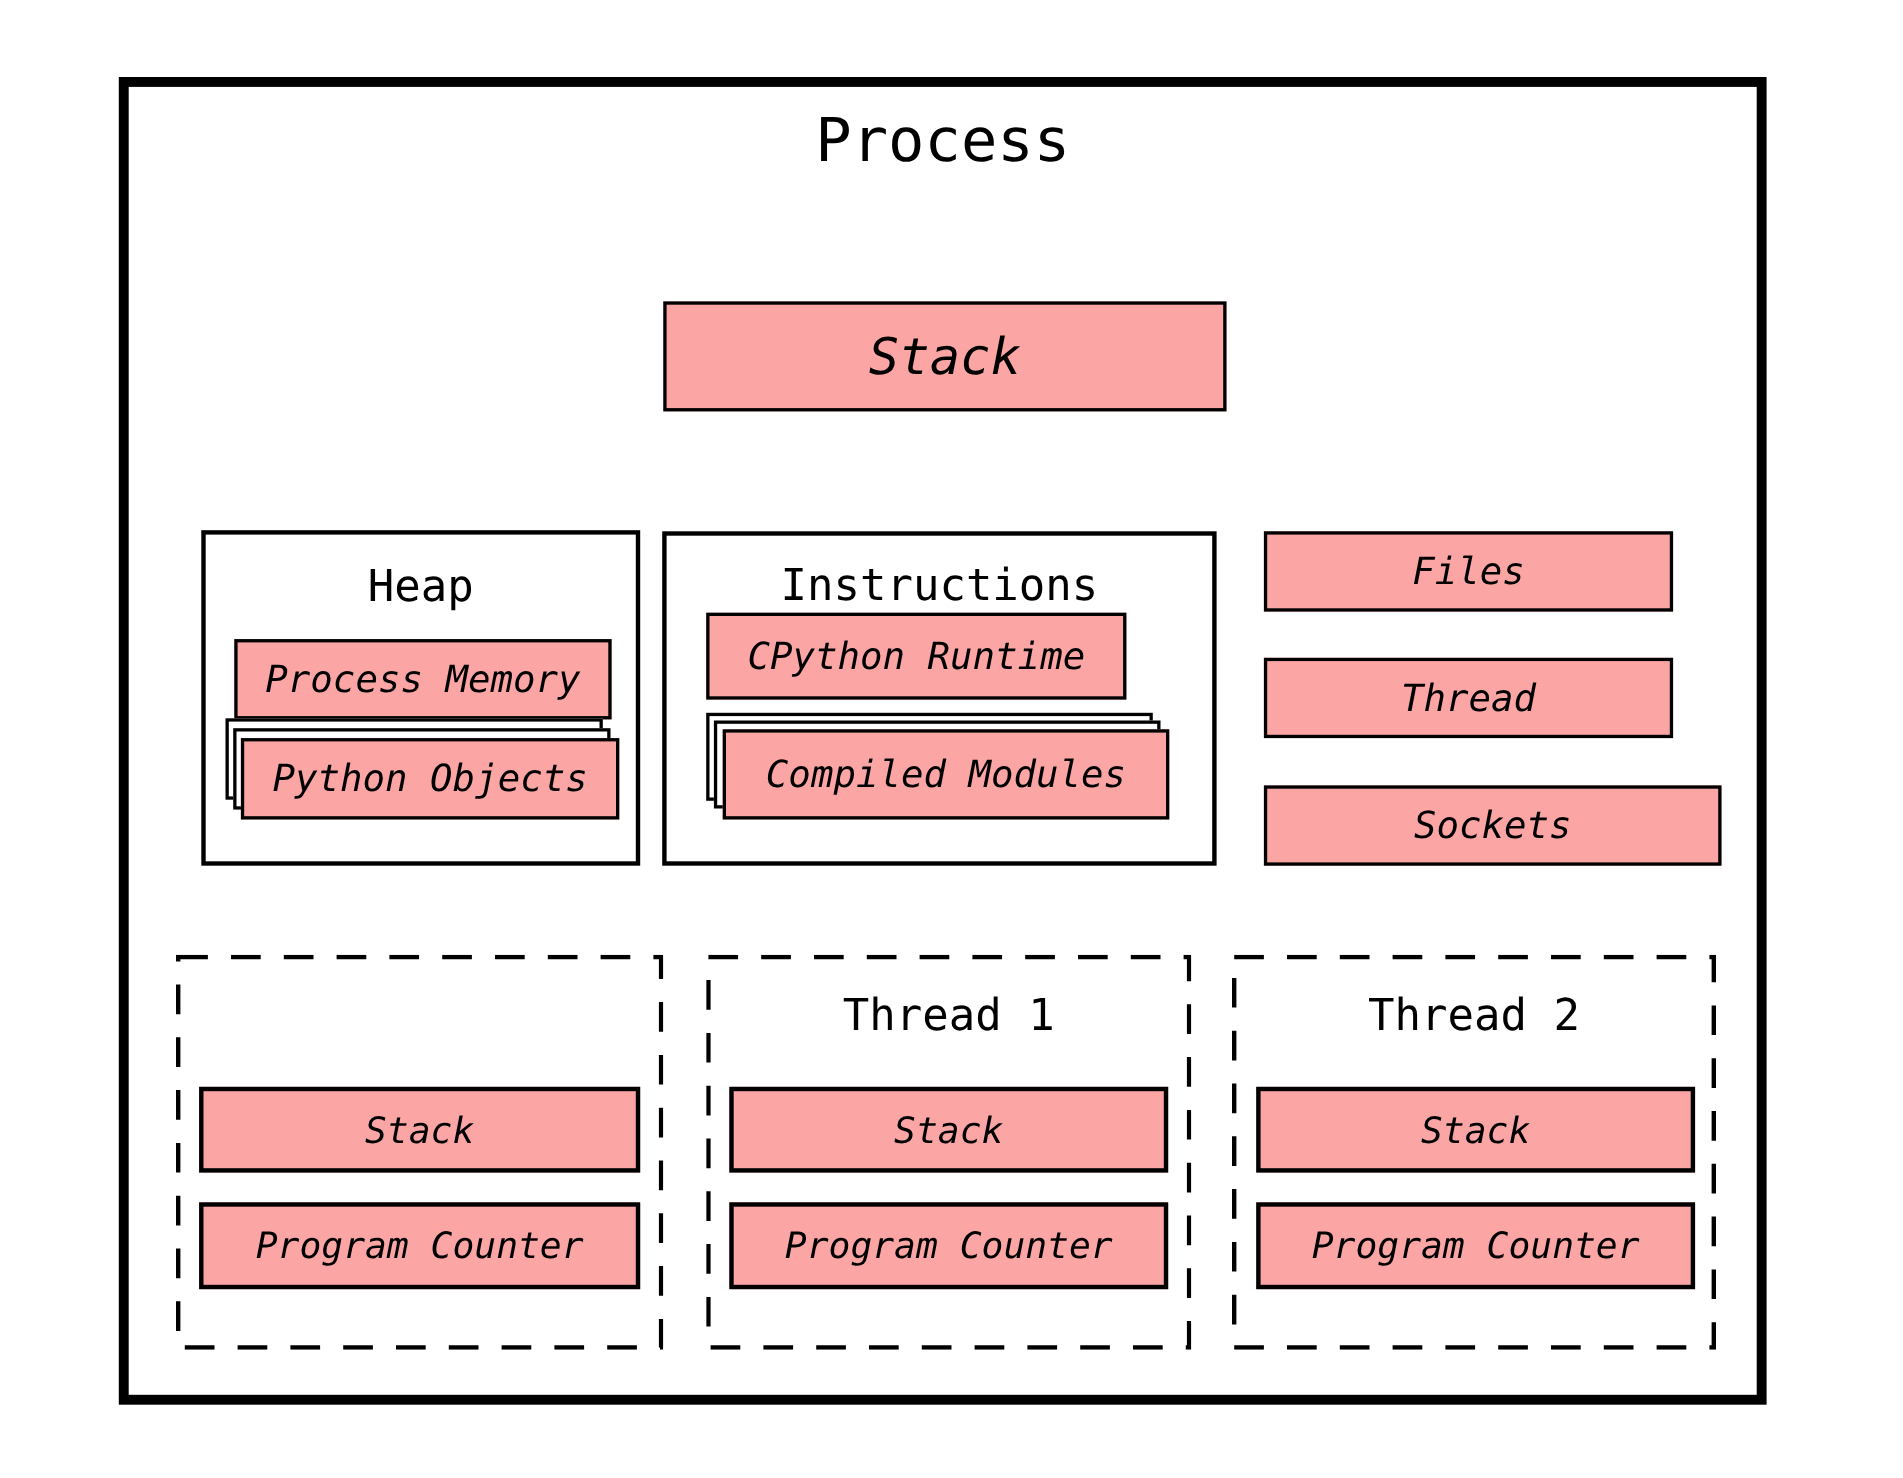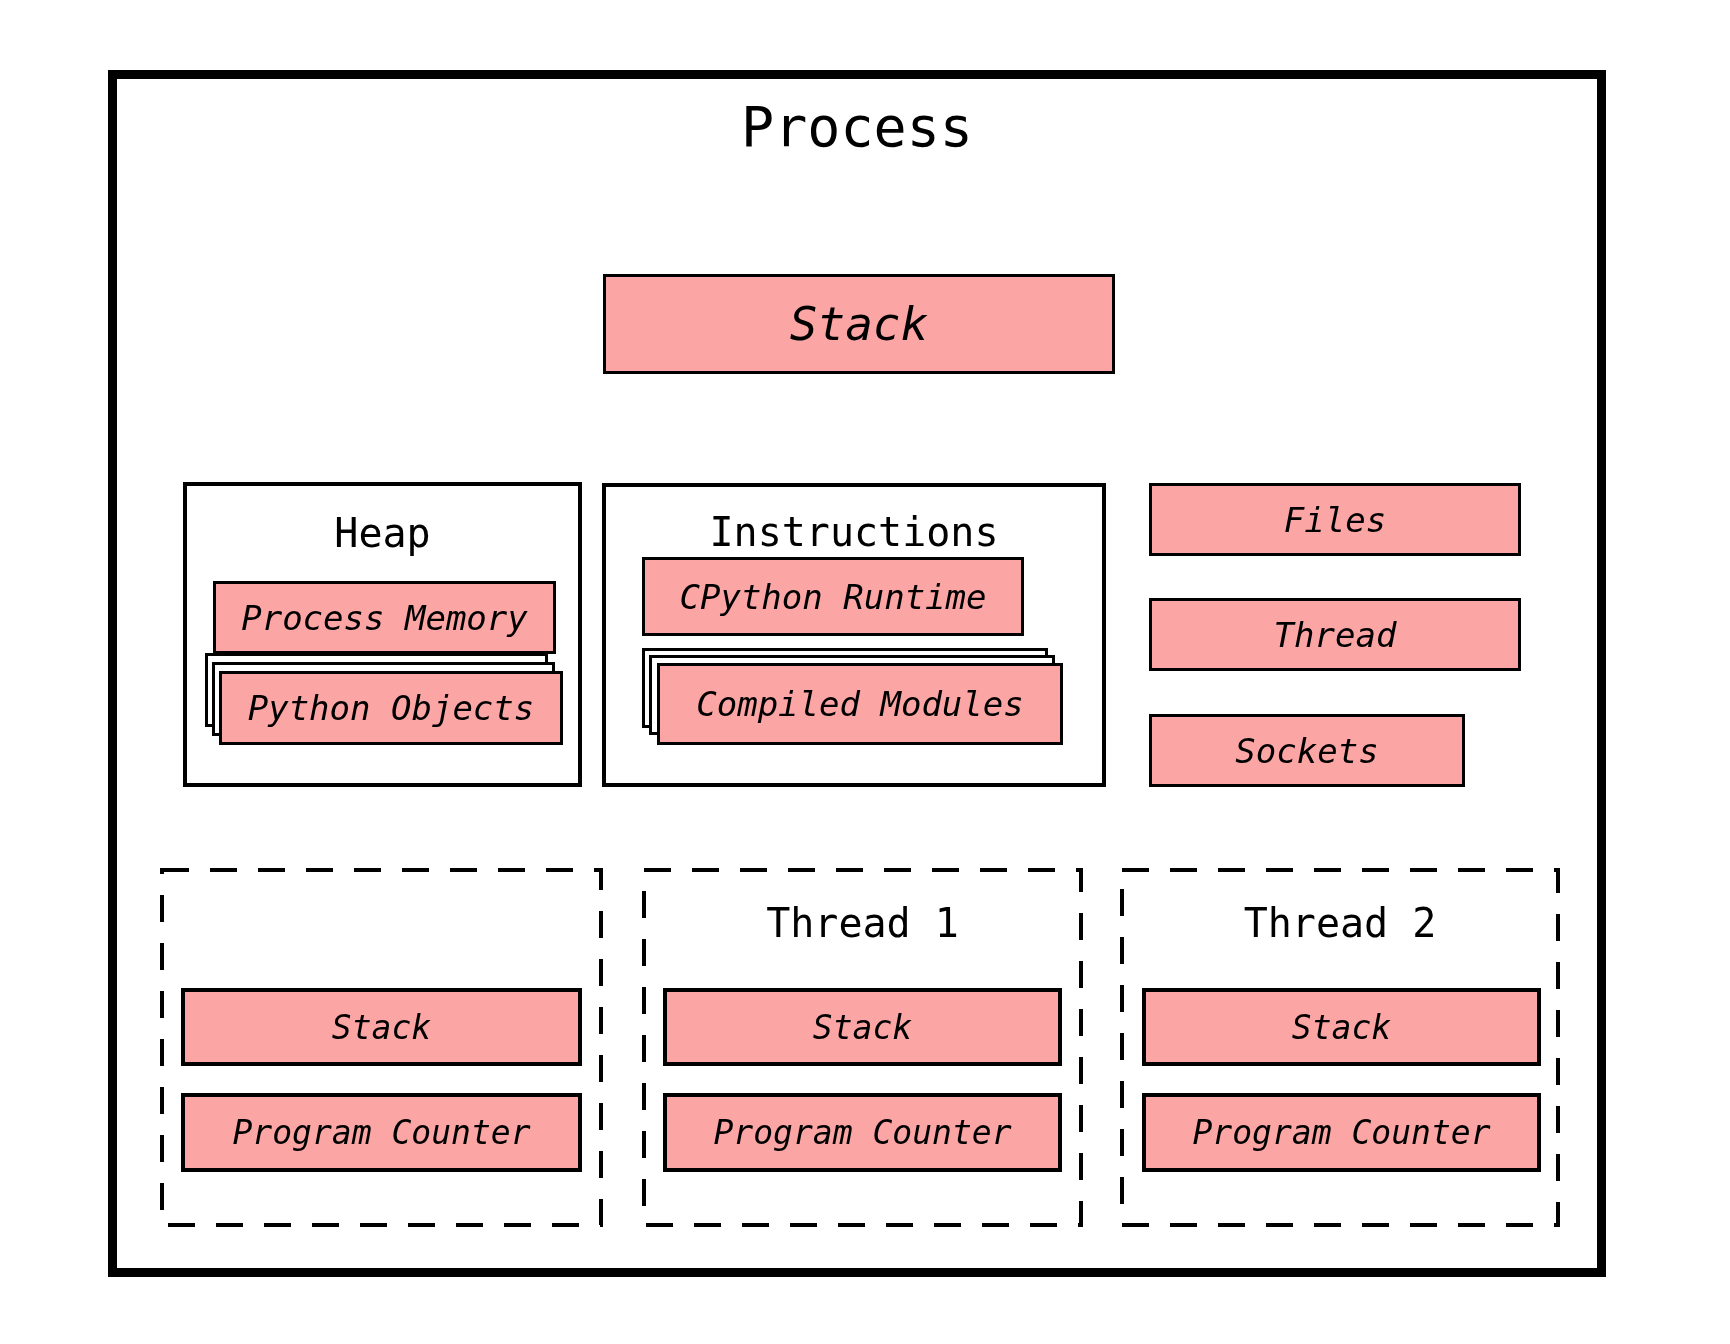--- a/index.html
+++ b/index.html
@@ -67,21 +67,21 @@
   <div class="abs box fs34" style="left:657px;top:663px;width:406px;height:82px;">
     <span>Compiled Modules</span>
   </div>
 
   <div class="abs box fs34" style="left:1149px;top:483px;width:372px;height:73px;">
     <span>Files</span>
   </div>
   <div class="abs box fs34" style="left:1149px;top:598px;width:372px;height:73px;">
     <span>Thread</span>
   </div>
-  <div class="abs box fs34" style="left:1149px;top:714px;width:316px;height:73px;">
+  <div class="abs box fs34" style="left:1149px;top:714px;width:416px;height:73px;">
     <span>Sockets</span>
   </div>
 
   <div class="abs thread" style="left:160px;top:868px;width:443px;height:359px;">
     <svg width="443" height="359">
       <rect x="2" y="2" width="439" height="355" fill="none" stroke="#000" stroke-width="4" stroke-dasharray="27 21"></rect>
     </svg>
     <div class="abs box t-inner fs32" style="left:21px;top:120px;width:401px;height:78px;">
       <span>Stack</span>
     </div>

